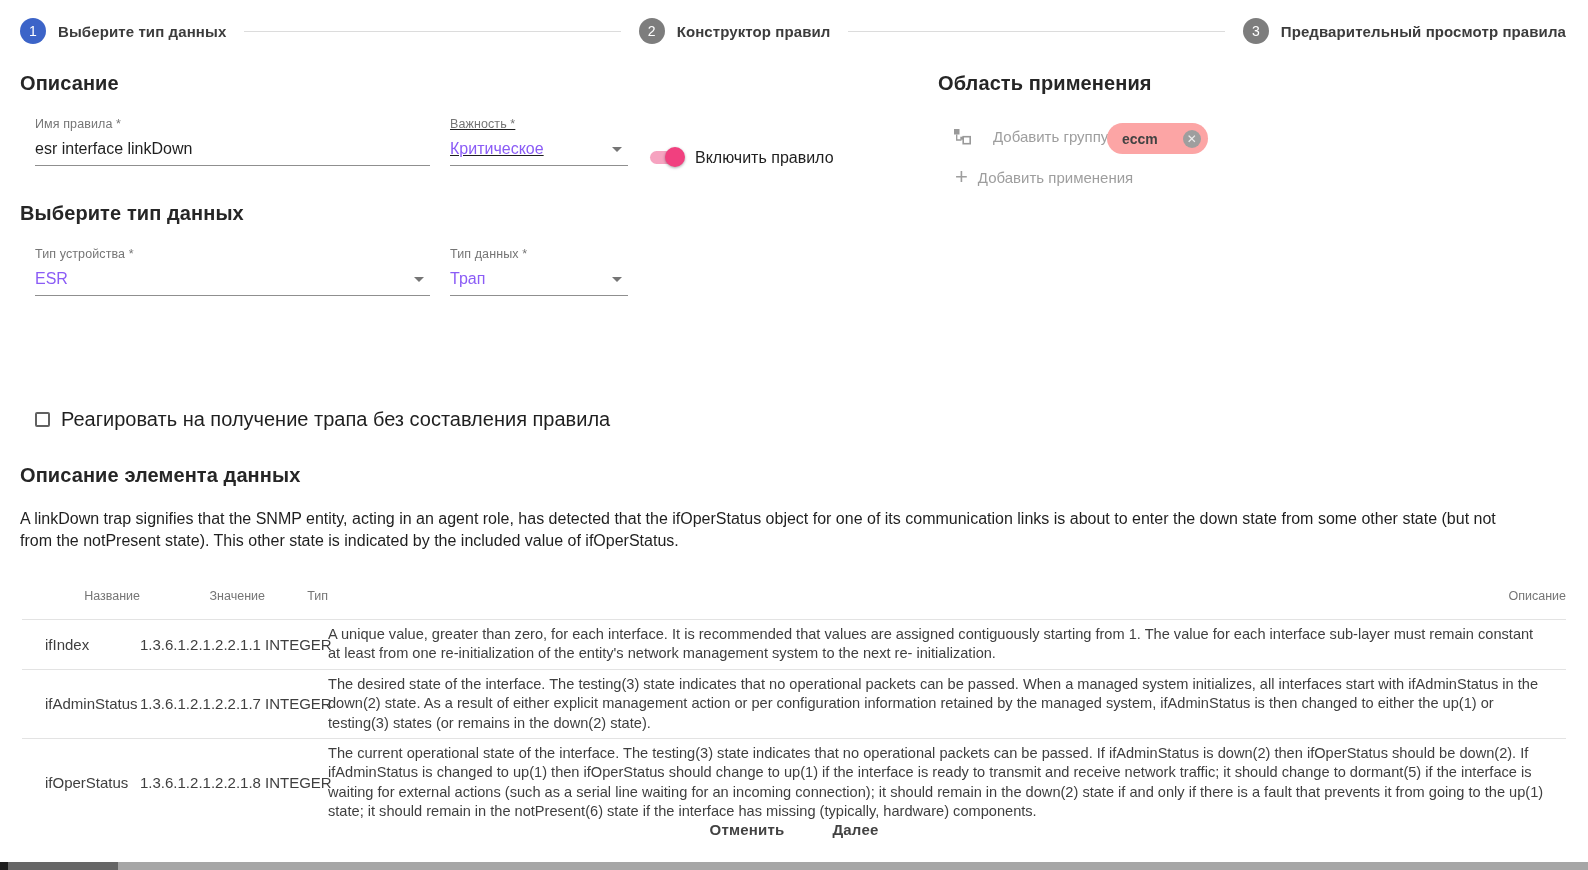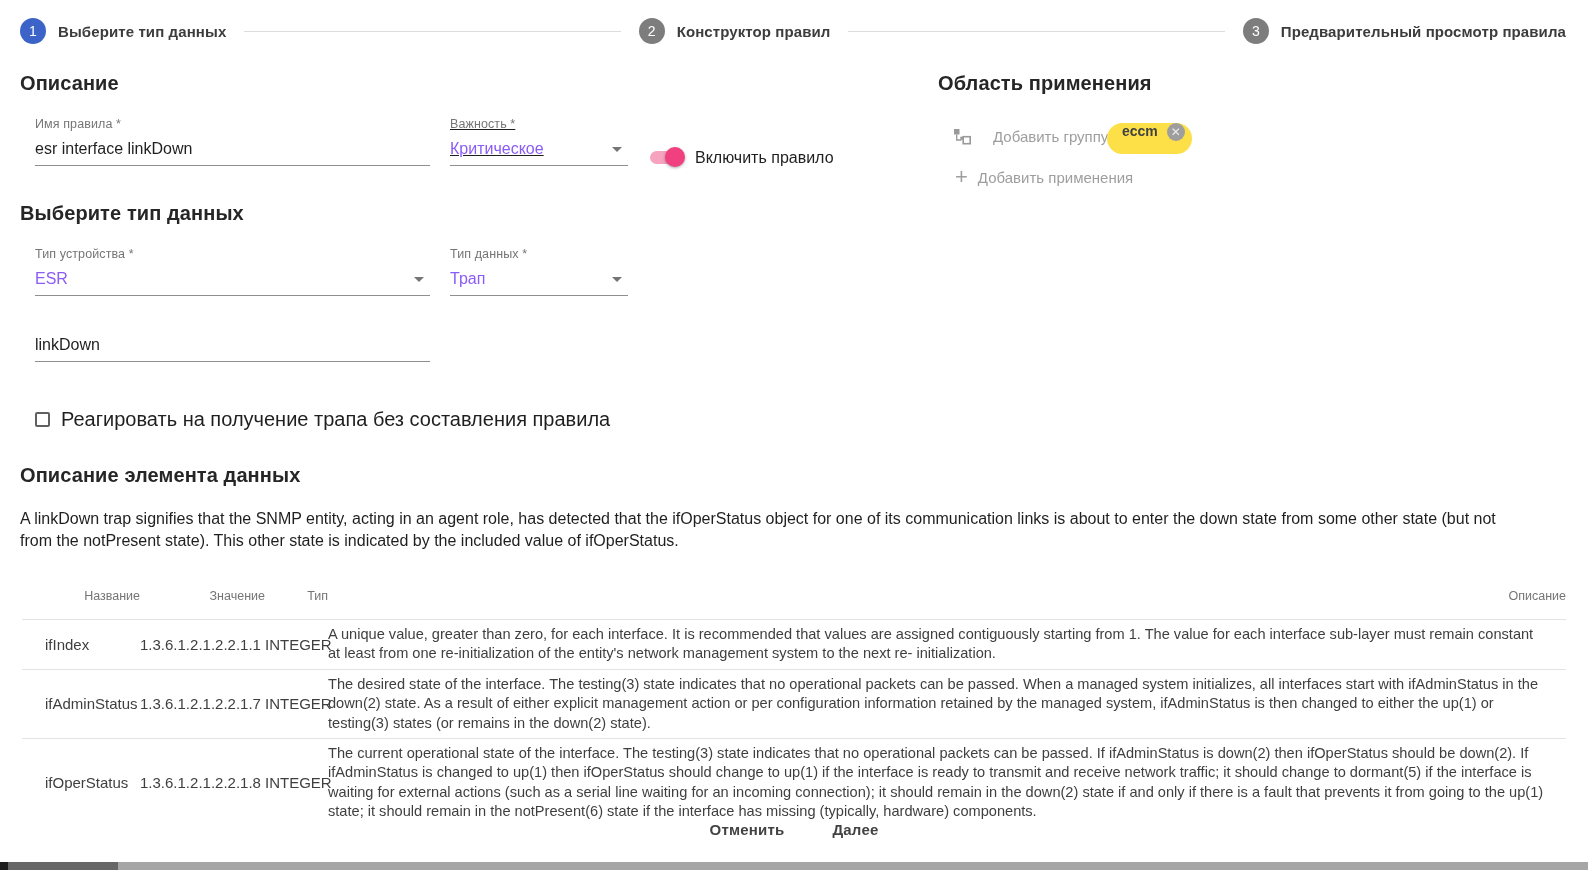--- a/index.html
+++ b/index.html
@@ -83,22 +83,22 @@
   .toggle-label { position: absolute; left: 695px; top: 149px; font-size: 16px; color: #1f1f1f; }
 
   
   .add-group-row {
     position: absolute; left: 953px; top: 127px;
     display: flex; align-items: flex-end; gap: 21px;
     font-size: 15px; color: #9e9e9e; cursor: pointer;
   }
   .chip {
     position: absolute; left: 1107px; top: 123px; height: 31px;
-    background: #fde047; border-radius: 16px;
-    display: flex; align-items: flex-start; gap: 9px; padding: 0 7px 0 15px;
+    background: #fca5a5; border-radius: 16px;
+    display: flex; align-items: center; gap: 25px; padding: 0 7px 0 15px;
   }
   .chip-label { font-size: 14px; font-weight: 700; color: #424242; }
   .chip-close {
     width: 18px; height: 18px; border-radius: 50%;
     background: #9e9e9e; color: #ececec; font-size: 12px; line-height: 18px;
     text-align: center; cursor: pointer; flex: none;
   }
   .add-devices-row {
     position: absolute; left: 955px; top: 168px;
     display: flex; align-items: center; gap: 10px;
@@ -232,21 +232,20 @@
 
 <div class="text-field field-datatype">
   <span class="f-label">Тип данных *</span>
   <div class="f-select">
     <span>Трап</span>
     <span class="select-arrow"></span>
   </div>
 </div>
 
 <div class="text-field field-element">
-  <input class="f-input" type="text" value="linkDown" style="">
 </div>
 
 <div class="checkbox-row">
   <span class="checkbox-box"></span>
   <span class="checkbox-label">Реагировать на получение трапа без составления правила</span>
 </div>
 
 <div class="h2 h2-elemdesc">Описание элемента данных</div>
 
 <div class="summary">A linkDown trap signifies that the SNMP entity, acting in an agent role, has detected that the ifOperStatus object for one of its communication links is about to enter the down state from some other state (but not from the notPresent state). This other state is indicated by the included value of ifOperStatus.</div>

